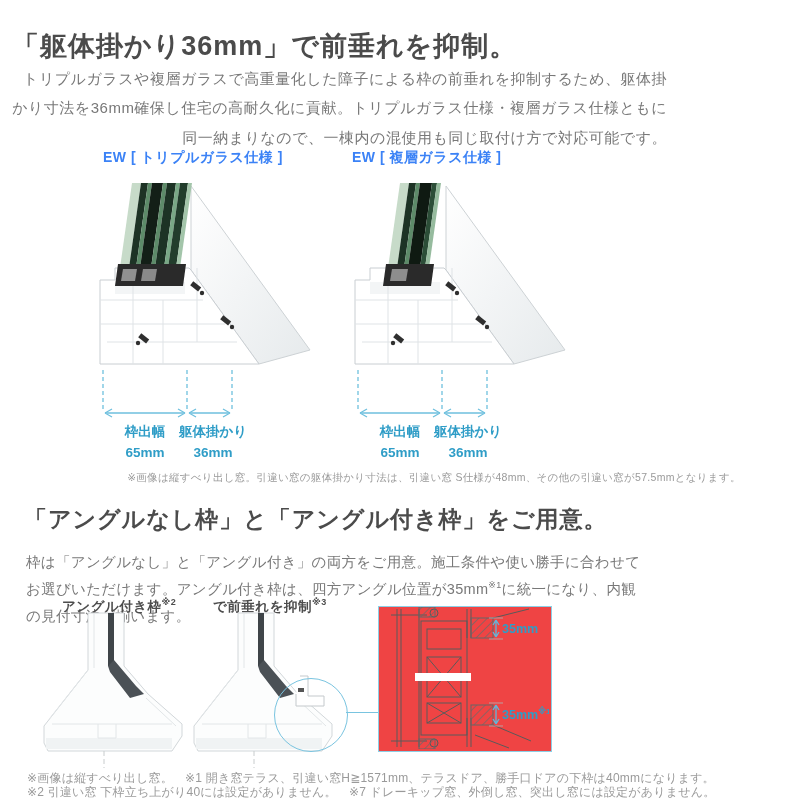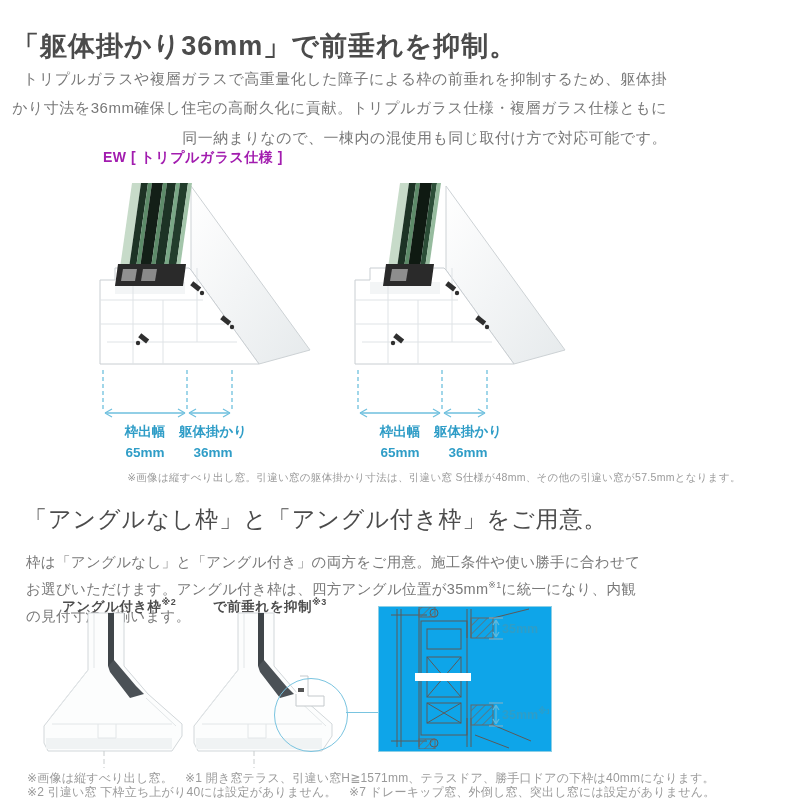--- a/index.html
+++ b/index.html
@@ -1,41 +1,42 @@
 <!DOCTYPE html>
 <html><head>
 <meta charset="utf-8">
 <style>
   html,body{margin:0;padding:0;background:#ffffff;}
   .page{position:relative;width:800px;height:800px;background:#ffffff;overflow:hidden;
         font-family:"Liberation Sans","DejaVu Sans",sans-serif;}
   .abs{position:absolute;}
   .h1{left:12px;top:12px;font-size:27px;font-weight:700;color:#4b4b4b;letter-spacing:1px;margin-top:16px;}
   .body-text{left:12px;top:64px;width:655px;font-size:15px;color:#787878;line-height:1.95;letter-spacing:0.5px;text-align:right;}
-  .fig-label{font-size:14px;font-weight:600;color:#a21caf;letter-spacing:0.5px;text-align:right;}
+  .fig-label{font-size:14px;font-weight:600;color:#3b82f6;letter-spacing:0.5px;text-align:right;}
   .note{left:0;top:471px;width:796px;text-align:center;font-size:10.5px;color:#9a9a9a;letter-spacing:0.3px;padding-left:36px;}
-  .h2{left:24px;top:504px;font-size:23px;font-weight:400;color:#4b4b4b;letter-spacing:1px;}
+  .h2{left:24px;top:504px;font-size:23px;font-weight:700;color:#4b4b4b;letter-spacing:1px;}
   .body-text2{left:26px;top:549px;width:625px;font-size:14.5px;color:#787878;line-height:1.85;letter-spacing:0.3px;}
   .prof-label{font-size:13.5px;font-weight:700;color:#4d4d4d;letter-spacing:0.5px;}
   sup{font-size:9px;}
   .circle-hl{left:274px;top:678px;width:72px;height:72px;border:1.5px solid #79c4e0;border-radius:50%;background:transparent;}
   .connector{left:346px;top:712px;width:32px;height:0;border-top:1px solid #79c4e0;}
-  .detail-box{left:378px;top:606px;width:172px;height:144px;border:1px solid #8ccfe6;background:#0ea5e9;}
+  .detail-box{left:378px;top:606px;width:172px;height:144px;border:1px solid #8ccfe6;background:#ef4444;}
   .footnote{left:27px;font-size:12px;color:#9a9a9a;line-height:14px;letter-spacing:0.2px;}
   svg text{font-family:"Liberation Sans","DejaVu Sans",sans-serif;}
 </style>
 </head>
 <body>
 
 <div class="page">
 
   <div class="abs h1">「躯体掛かり36mm」で前垂れを抑制。</div>
   <div class="abs body-text">トリプルガラスや複層ガラスで高重量化した障子による枠の前垂れを抑制するため、躯体掛かり寸法を36mm確保し住宅の高耐久化に貢献。トリプルガラス仕様・複層ガラス仕様ともに同一納まりなので、一棟内の混使用も同じ取付け方で対応可能です。</div>
 
   <div class="abs fig-label" style="left:103px;top:149px;">EW [ トリプルガラス仕様 ]</div>
+  <div class="abs fig-label" style="left:352px;top:149px;">EW [ 複層ガラス仕様 ]</div>
 
   <svg class="abs" style="left:85px;top:172px;" width="230" height="292" viewBox="0 0 230 292">
     <defs>
       <linearGradient id="wedgeGrad" x1="0" y1="0" x2="1" y2="1">
         <stop offset="0" stop-color="#ffffff"></stop>
           <stop offset="1" stop-color="#e6eaec"></stop>
       </linearGradient>
     </defs>
     <g>
       <polygon points="106,14 225,178 174,192 106,98" fill="url(#wedgeGrad)" stroke="#cdd2d5" stroke-width="1"></polygon>

